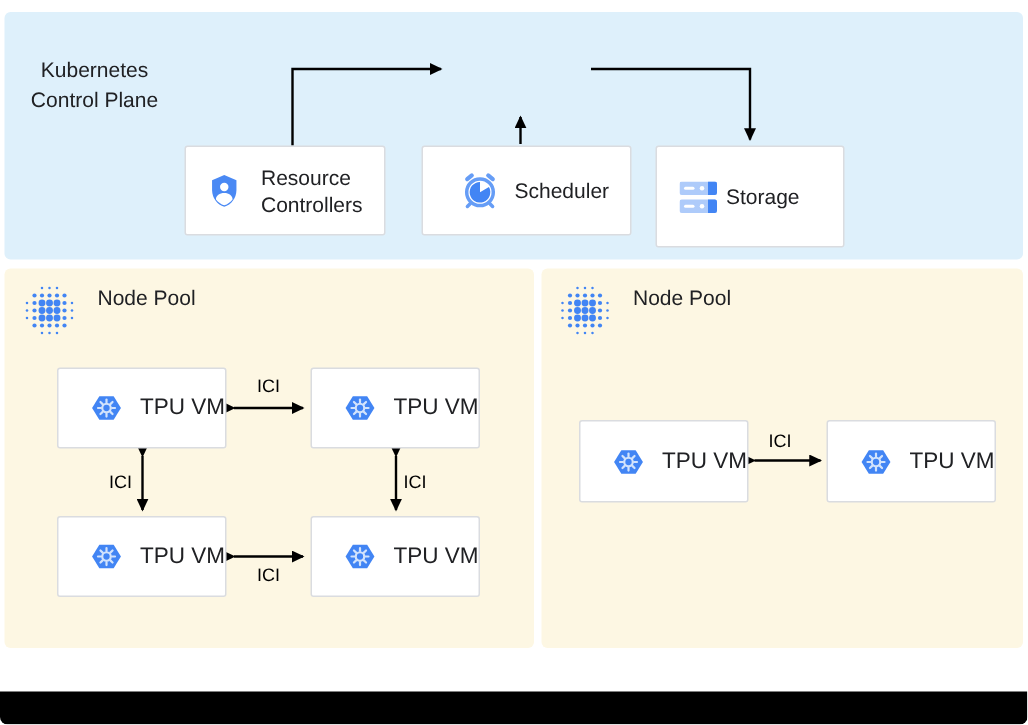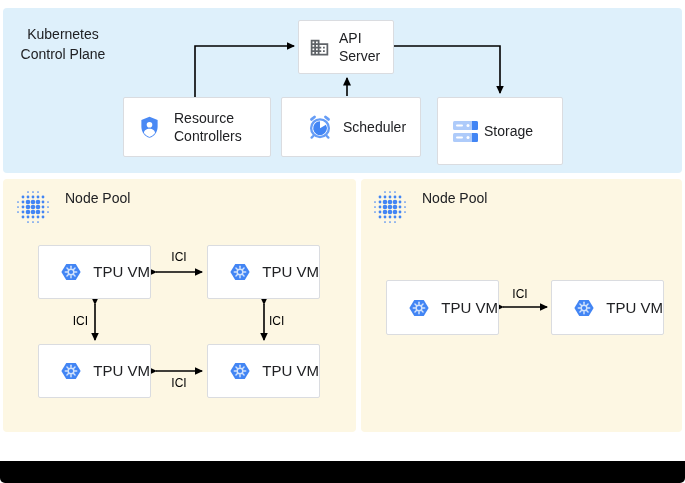--- a/index.html
+++ b/index.html
@@ -4,27 +4,27 @@
 <style>
   html,body { margin:0; padding:0; background:#fff; }
   .canvas { position:relative; width:685px; height:483px; background:#fff;
             font-family:"Liberation Sans", sans-serif; color:#202124; overflow:hidden; }
 
   .section { position:absolute; border-radius:4px; }
   .cp  { left:3px;   top:8px;   width:679px; height:165px; background:#def0fb; }
   .np1 { left:3px;   top:179px; width:353px; height:253px; background:#fdf7e3; }
   .np2 { left:361px; top:179px; width:321px; height:253px; background:#fdf7e3; }
 
-  .cp-title { position:absolute; left:12px; top:24px; width:102px; text-align:center;
+  .cp-title { position:absolute; left:12px; top:36px; width:102px; text-align:center;
               font-size:14px; line-height:20px; }
 
   .node-box { position:absolute; background:#fff; border:1px solid #dadce0; border-radius:2px;
               display:flex; align-items:center; box-sizing:border-box; }
   .api   { left:298px; top:20px; width:96px;  height:54px; padding-left:10px; gap:9px; }
-  .rc    { left:123px; top:97px; width:148px; height:60px; padding-left:13px; gap:12px; }
+  .rc    { left:123px; top:97px; width:134px; height:60px; padding-left:13px; gap:12px; }
   .sched { left:281px; top:97px; width:140px; height:60px; padding-left:24px; gap:9px; }
   .stor  { left:437px; top:97px; width:126px; height:68px; padding-left:15px; gap:6px; }
   .label { font-size:14px; line-height:18px; }
 
   .np-header { position:absolute; display:flex; align-items:flex-start; gap:15px; }
   .np1-h { left:16px;  top:190px; }
   .np2-h { left:373px; top:190px; }
   .np-title { font-size:14px; }
 
   .tpu { position:absolute; width:113px; height:54px; background:#fff; border:1px solid #dadce0;
@@ -73,26 +73,20 @@
       <path d="M347 96 V78" marker-end="url(#ah)"></path>
       <path d="M394 46 H500 V93" marker-end="url(#ah)"></path>
       <path d="M156 272 H202" marker-start="url(#ah)" marker-end="url(#ah)"></path>
       <path d="M156 371 H202" marker-start="url(#ah)" marker-end="url(#ah)"></path>
       <path d="M95 304 V340" marker-start="url(#ah)" marker-end="url(#ah)"></path>
       <path d="M264 304 V340" marker-start="url(#ah)" marker-end="url(#ah)"></path>
       <path d="M503 307 H547" marker-start="url(#ah)" marker-end="url(#ah)"></path>
     </g>
   </svg>
 
-  <div class="node-box api">
-    <svg class="icon" width="21" height="21" viewBox="0 0 24 24">
-      <path fill="#5f6368" d="M12 7V3H2v18h20V7H12zM6 19H4v-2h2v2zm0-4H4v-2h2v2zm0-4H4V9h2v2zm0-4H4V5h2v2zm4 12H8v-2h2v2zm0-4H8v-2h2v2zm0-4H8V9h2v2zm0-4H8V5h2v2zm10 12h-8v-2h2v-2h-2v-2h2v-2h-2V9h8v10zm-2-8h-2v2h2v-2zm0 4h-2v2h2v-2z"></path>
-    </svg>
-    <div class="label">API Server</div>
-  </div>
 
   <div class="node-box rc">
     <svg class="icon" width="25" height="27" viewBox="0 0 24 24">
       <path fill="#4a89f4" d="M12 1.6 L4.2 4.9 v6.3 c0 5 3.3 9.5 7.8 10.7 4.5-1.2 7.8-5.7 7.8-10.7 V4.9 Z"></path>
       <circle cx="12" cy="9.3" r="2.7" fill="#fff"></circle>
       <path fill="#fff" d="M12 13.1 c-3 0-5.3 1.7-5.3 3.9 v.3 c1.4 1.8 3.2 3.1 5.3 3.7 2.1-.6 3.9-1.9 5.3-3.7 v-.3 c0-2.2-2.3-3.9-5.3-3.9 z"></path>
     </svg>
     <div class="label">Resource Controllers</div>
   </div>
 

